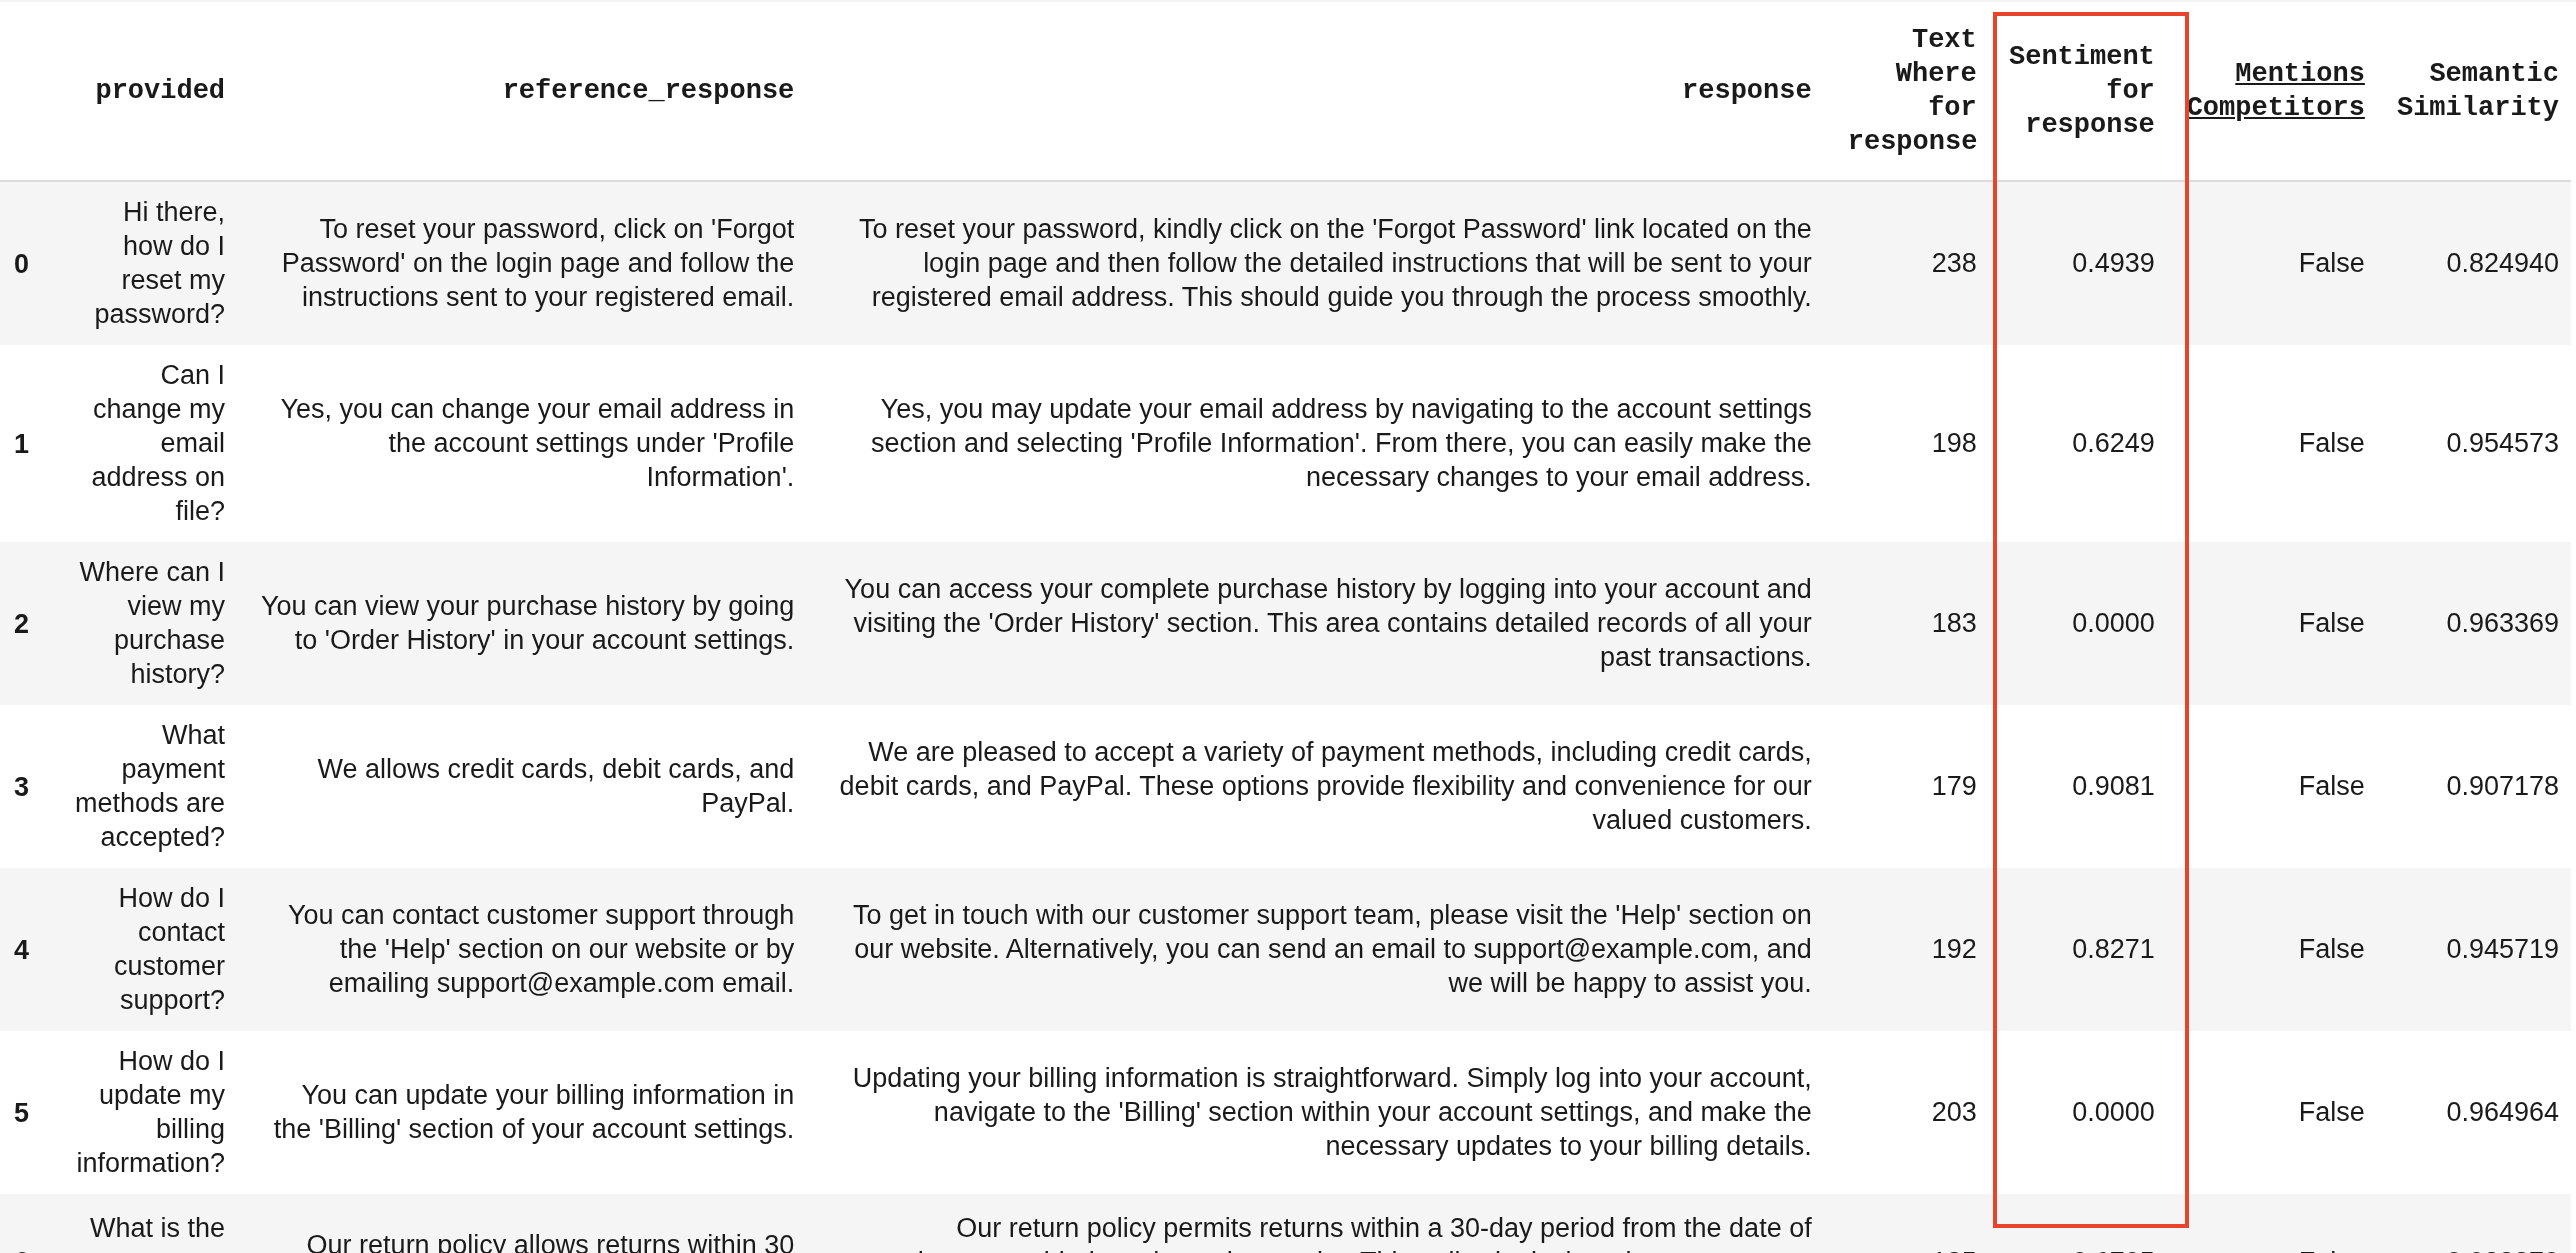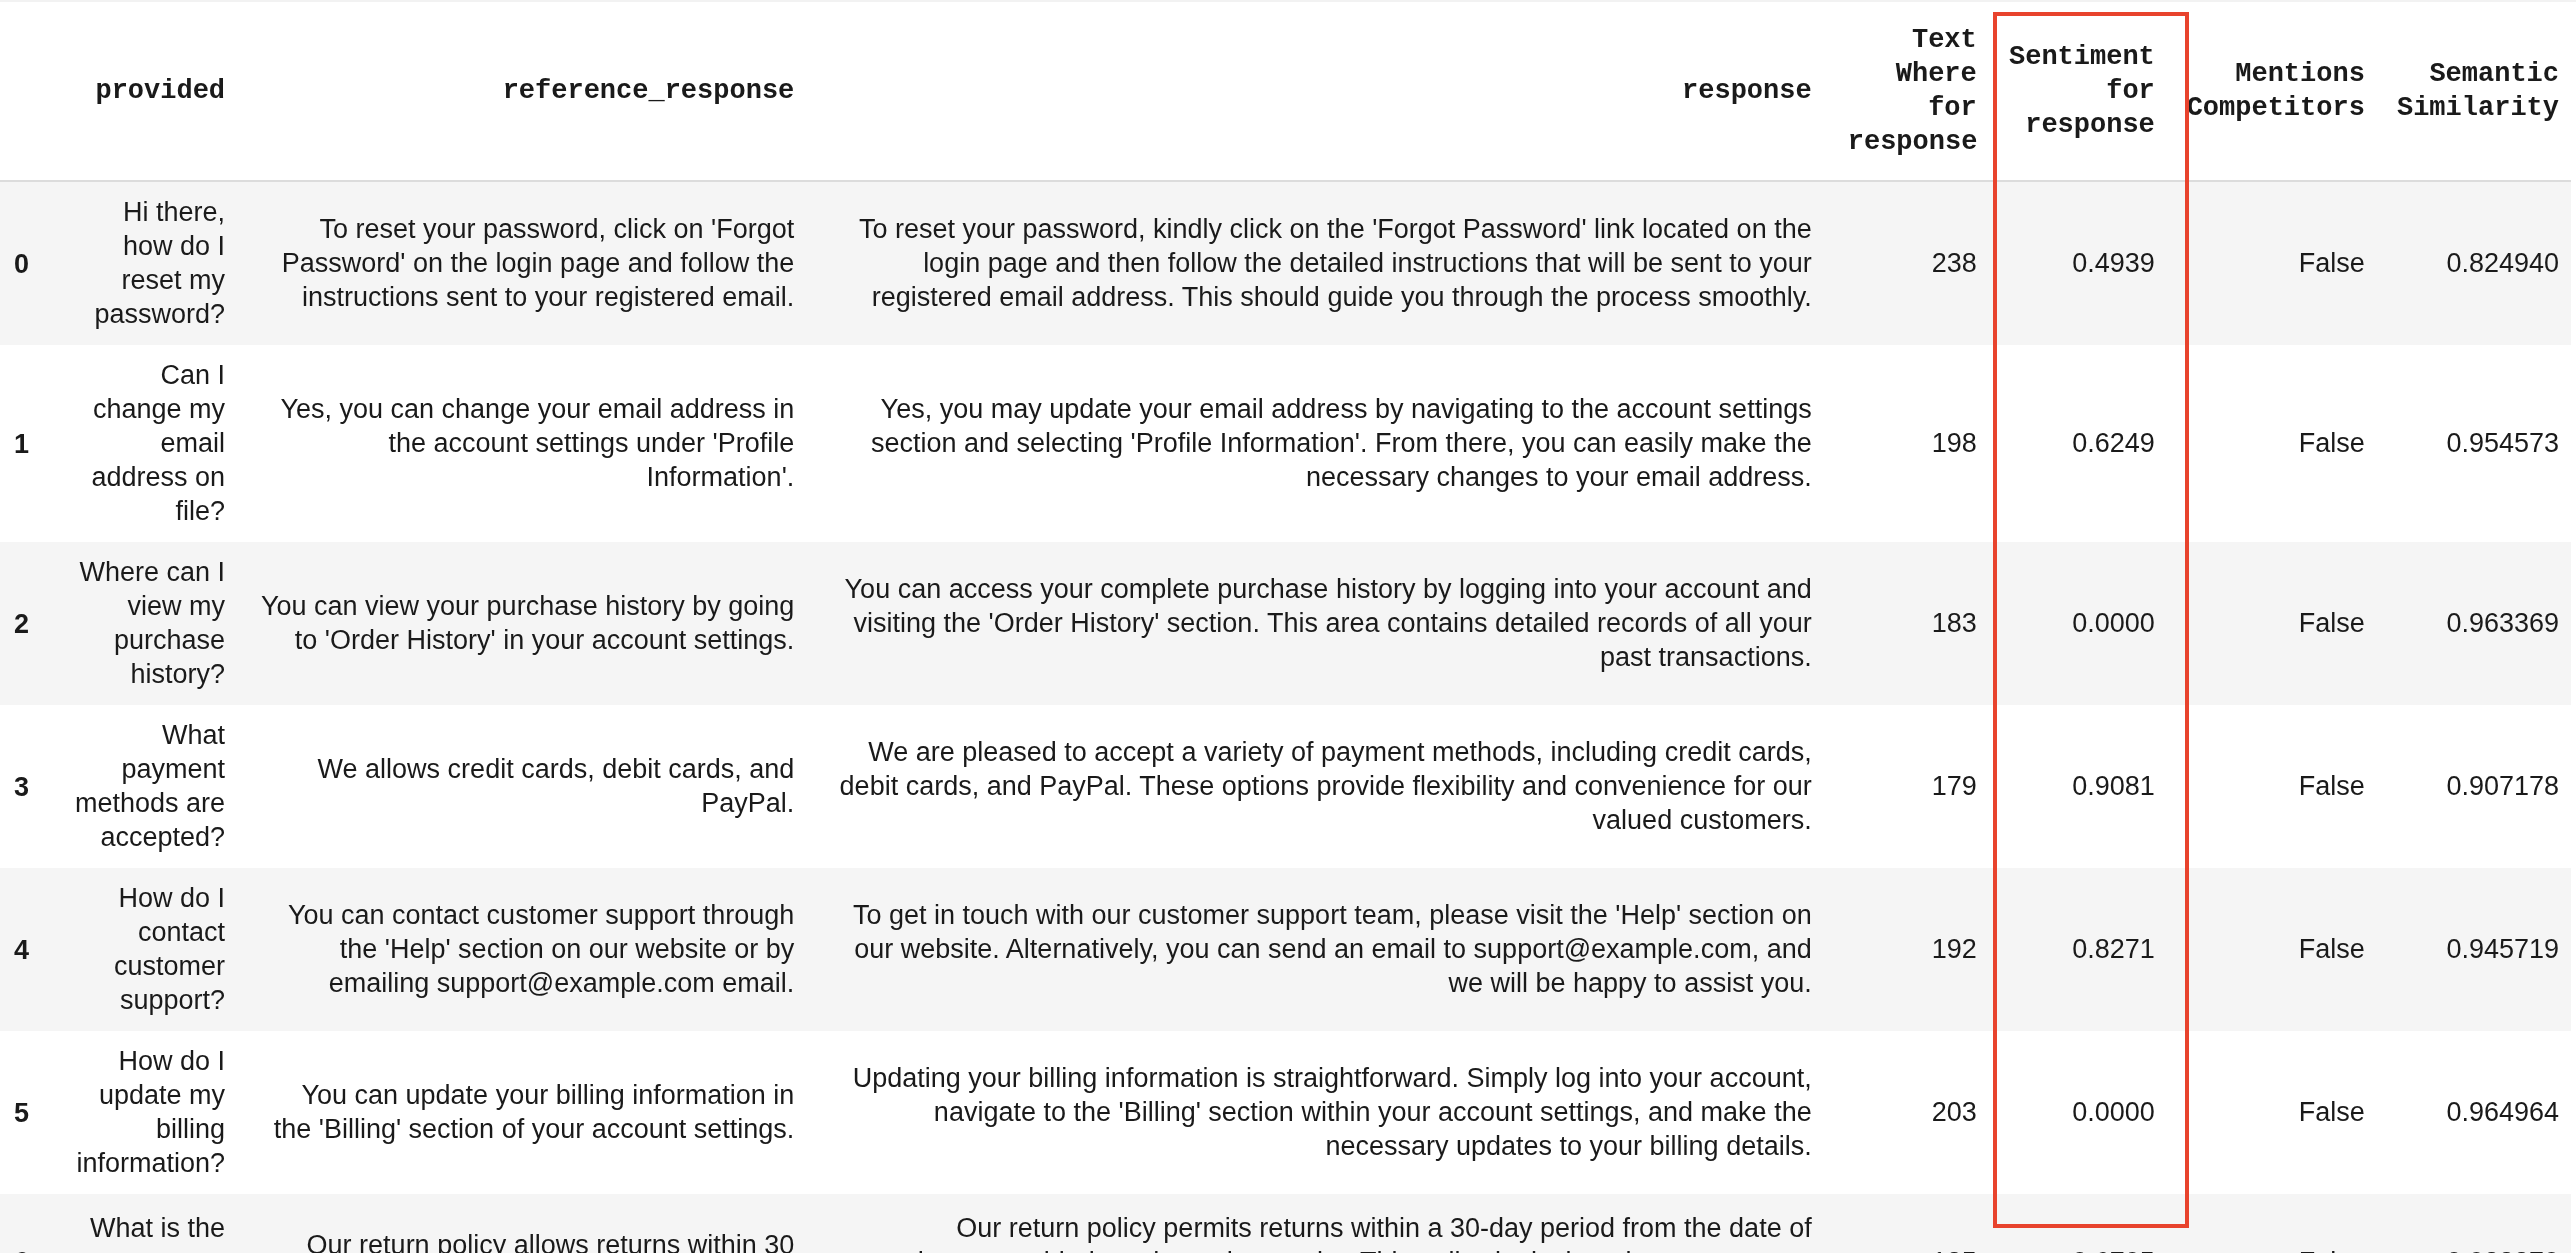--- a/index.html
+++ b/index.html
@@ -48,21 +48,21 @@
     text-align: right;
     vertical-align: middle;
     padding: 0 12px 0 0;
     border-bottom: 2px solid #dcdcdc;
     white-space: normal;
     overflow: visible;
     color: #1a1a1a;
   }
   thead th.h-ment { padding-right: 12px; }
   thead th .hdr-wrap { display: inline-block; text-align: right; }
-  thead th.h-ment .hdr-wrap { margin-left: -30px; }
+  thead th.h-ment .hdr-wrap { margin-left: -30px; text-decoration: underline; }
 
   tbody td {
     text-align: right;
     vertical-align: middle;
     padding: 13px 12px 14px 12px;
     white-space: normal;
     word-wrap: break-word;
   }
   tbody th.idx {
     text-align: left;

